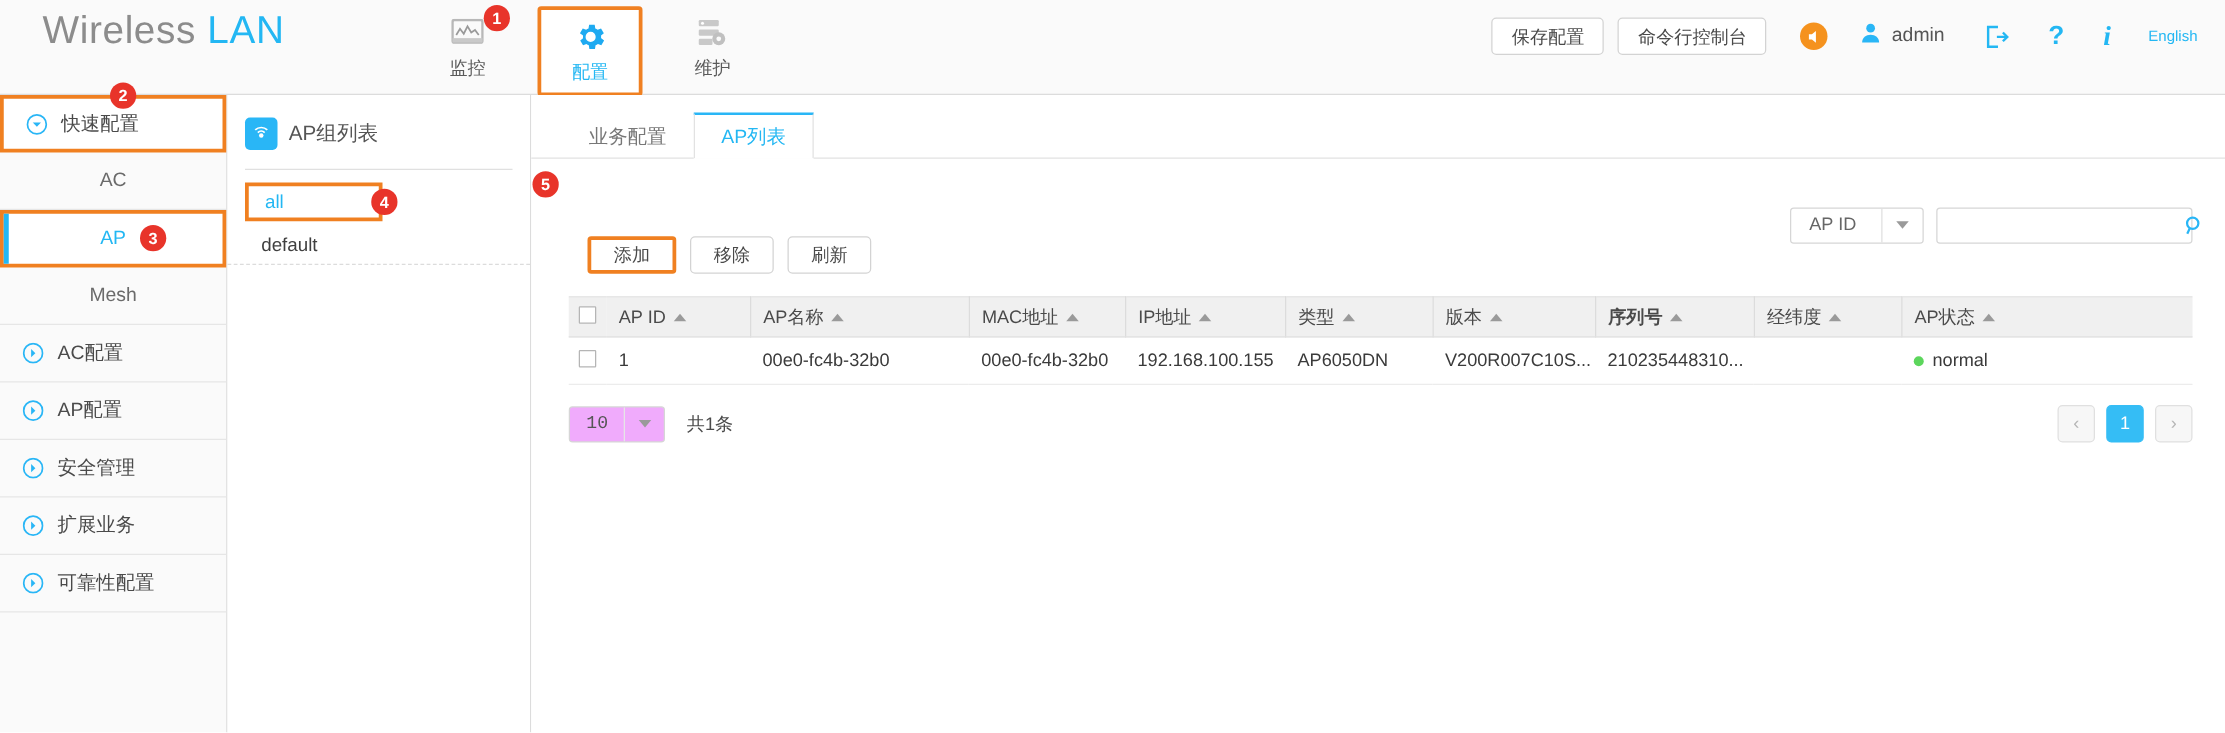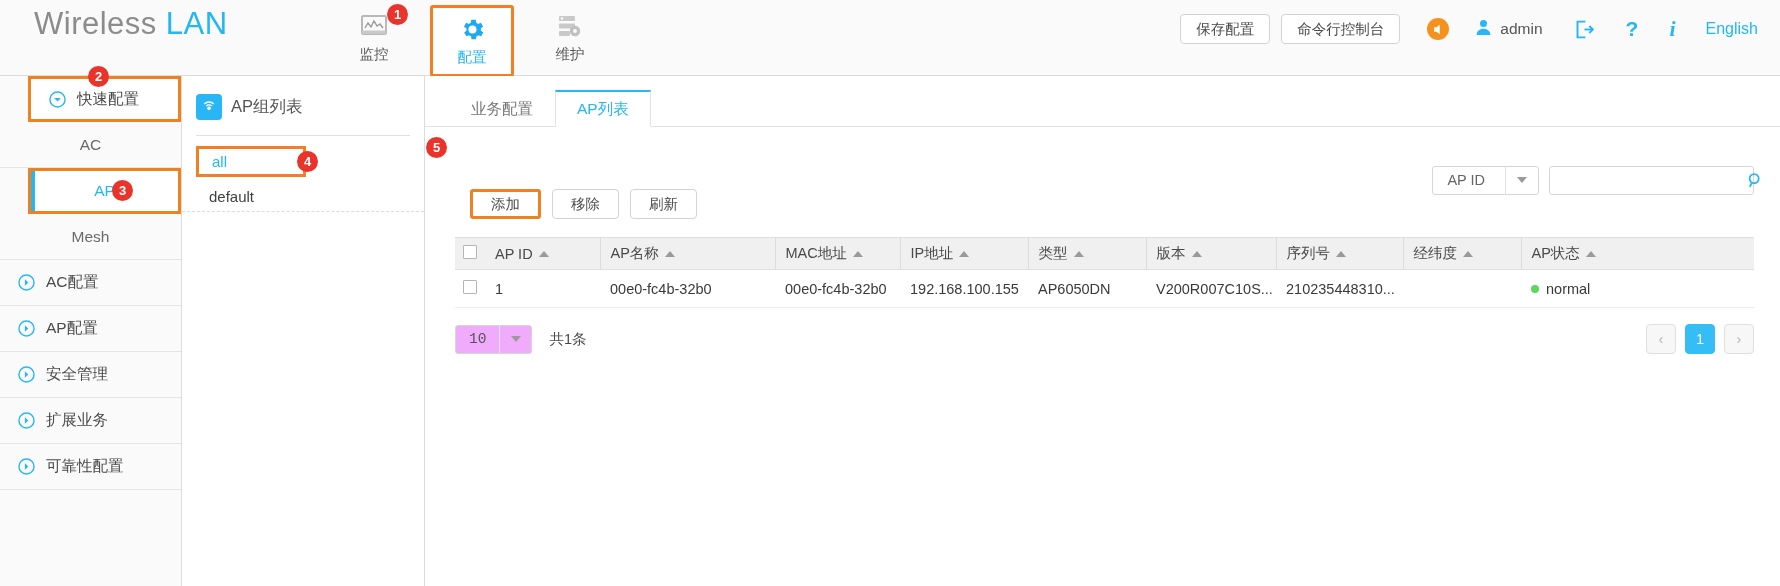--- a/index.html
+++ b/index.html
@@ -65,21 +65,21 @@
     width: 22px; height: 22px; border-radius: 50%;
     background: #f5921e; margin-left: 27px;
     display: flex; align-items: center; justify-content: center;
     cursor: pointer;
   }
   .user-wrap { display: flex; align-items: center; margin-left: 26px; cursor: pointer; }
   .user-name { font-size: 15.5px; color: #555; margin-left: 8px; }
   .hicon { margin-left: 31px; cursor: pointer; color: #23b7f3; display:flex; align-items:center; }
   .hicon.q { font-size: 21px; font-weight: bold; }
   .hicon.i { font-size: 22px; font-weight: bold; font-style: italic; font-family: "Liberation Serif", serif; }
-  .lang { margin-left: 30px; font-size: 16px; color: #23b7f3; cursor: pointer; }
+  .lang { margin-left: 30px; font-size: 12px; color: #23b7f3; cursor: pointer; }
 
   
   .body { display: flex; height: 510px; }
 
   
   .sidebar {
     width: 182px; flex: none;
     background: #fafafa;
     border-right: 1px solid #dcdcdc;
   }
@@ -91,21 +91,21 @@
     cursor: pointer; position: relative;
     padding-left: 18px;
   }
   .side-item.sub { justify-content: center; padding-left: 0; color: #6a6a6a; }
   .side-item.sub.active { color: #23b7f3; }
   .side-item.sub.active::before {
     content:""; position:absolute; left:0; top:0; bottom:0; width:4px; background:#23b7f3;
   }
   .side-item .arrow { margin-right: 11px; display:flex; }
   .side-item.boxed, .side-item.sub.boxed {
-    border: 3px solid #f08021; background: #fff; border-bottom: 3px solid #f08021; margin-left: 28px;
+    border: 3px solid #f08021; background: #fff; border-bottom: 3px solid #f08021;
   }
   .side-box-wrap { position: relative; }
 
   
   .grouppanel {
     width: 243px; flex: none;
     border-right: 1px solid #dcdcdc;
     background: #fff;
     padding: 18px 0 0 0;
   }
@@ -502,21 +502,21 @@
                   <span>类型</span>
                   <i class="sort-asc"></i>
                 </span>
             </th>
             <th style="width:130px;">
               <span class="th-in">
                   <span>版本</span>
                   <i class="sort-asc"></i>
                 </span>
             </th>
-            <th style="width:127px;">
+            <th style="width:127px;font-weight:bold;">
               <span class="th-in">
                   <span>序列号</span>
                   <i class="sort-asc"></i>
                 </span>
             </th>
             <th style="width:118px;">
               <span class="th-in">
                   <span>经纬度</span>
                   <i class="sort-asc"></i>
                 </span>

